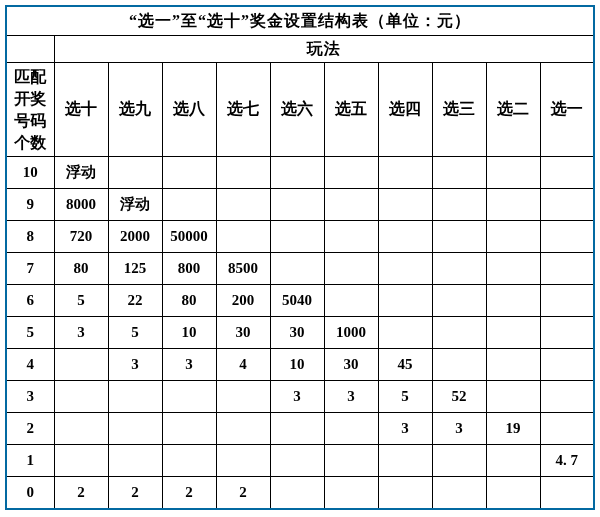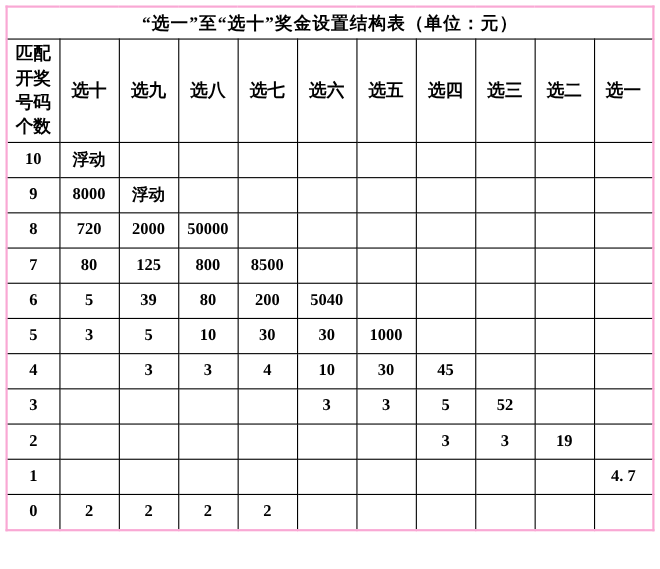--- a/index.html
+++ b/index.html
@@ -16,21 +16,21 @@
   table.prize {
     position: absolute;
     left: 5px;
     top: 5px;
     width: 590px;
     border-collapse: collapse;
     table-layout: fixed;
     background: #ffffff;
     color: #000000;
     font-weight: bold;
-    border: 2px solid #f9a8d4;
+    border: 2px solid #0369a1;
   }
   table.prize td {
     border: 1px solid #000000;
     text-align: center;
     vertical-align: middle;
     padding: 0;
     overflow: hidden;
   }
   td.title-cell {
     height: 28px;
@@ -62,20 +62,24 @@
 <body>
 
 <table class="prize">
   <colgroup>
     <col style="width:48px">
     <col span="10">
   </colgroup>
   <tbody>
     <tr>
       <td colspan="11" class="title-cell">“选一”至“选十”奖金设置结构表（单位：元）</td>
+    </tr>
+    <tr>
+      <td class="corner-cell"></td>
+      <td colspan="10" class="play-cell">玩法</td>
     </tr>
     <tr class="head-row" id="col-header-row">
       <td class="match-cell">匹配
 开奖
 号码
 个数</td>
     <td>选十</td>
         <td>选九</td>
         <td>选八</td>
         <td>选七</td>
@@ -136,21 +140,21 @@
         <td></td>
         <td></td>
         <td></td>
         <td></td>
         <td></td>
         <td></td>
       </tr>
       <tr class="data-row">
         <td>6</td>
         <td>5</td>
-        <td>39</td>
+        <td>22</td>
         <td>80</td>
         <td>200</td>
         <td>5040</td>
         <td></td>
         <td></td>
         <td></td>
         <td></td>
         <td></td>
       </tr>
       <tr class="data-row">

